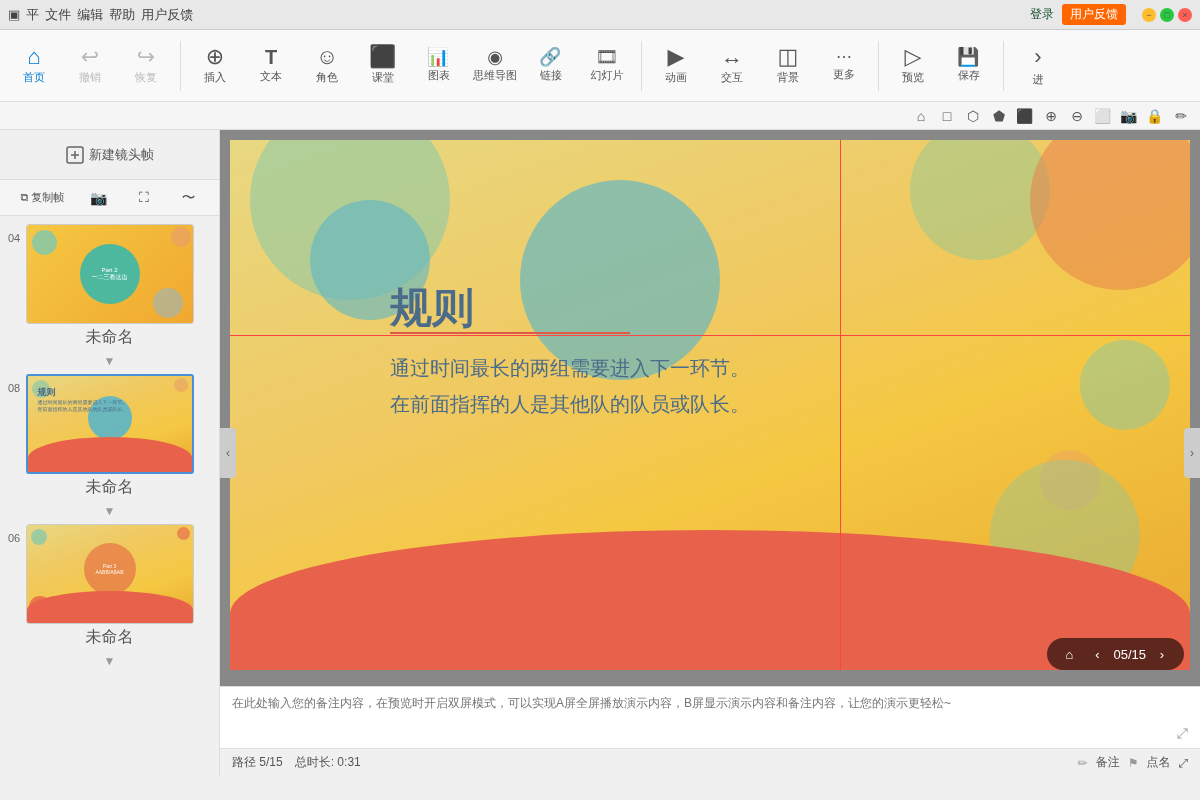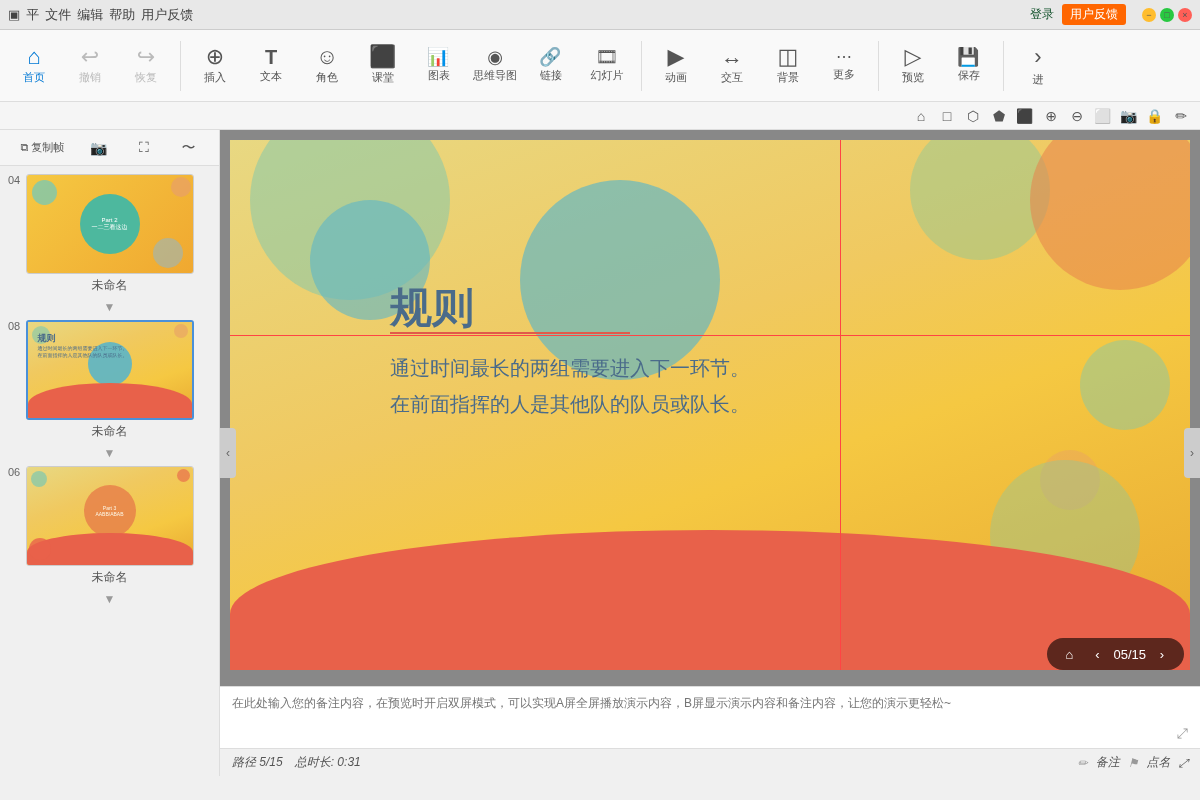--- a/index.html
+++ b/index.html
@@ -128,35 +128,35 @@
       position: relative;
       display: flex;
       flex-direction: column;
       align-items: center;
       padding: 4px 8px;
       cursor: pointer;
     }
     .slide-number {
       position: absolute;
       left: 8px;
-      top: 4px;
+      top: 12px;
       font-size: 11px;
       color: #666;
     }
     .slide-thumb {
       width: 168px;
       height: 100px;
       border: 1px solid #ccc;
       border-radius: 3px;
       overflow: hidden;
       position: relative;
     }
     .slide-thumb.active { border: 2px solid #4a90d9; }
     .slide-name {
-      font-size: 12px;
+      font-size: 16px;
       color: #555;
       margin-top: 3px;
       text-align: center;
     }
     .slide-icon-row {
       display: flex;
       justify-content: center;
       margin: 2px 0;
       color: #999;
       font-size: 12px;
@@ -295,21 +295,20 @@
     #bottom-status {
       height: 28px;
       background: #f0f0f0;
       border-top: 1px solid #ddd;
       display: flex;
       align-items: center;
       justify-content: space-between;
       padding: 0 12px;
       font-size: 12px;
       color: #555;
-      font-style: italic;
     }
     #bottom-status .left { display: flex; gap: 12px; align-items: center; }
     #bottom-status .right { display: flex; gap: 8px; align-items: center; }
 
     
     #canvas-nav {
       position: absolute;
       bottom: 16px;
       right: 16px;
       background: rgba(0,0,0,0.6);
@@ -502,20 +501,28 @@
   <div class="subtool-btn">⬜</div>
   <div class="subtool-btn">📷</div>
   <div class="subtool-btn">🔒</div>
   <div class="subtool-btn">✏</div>
 </div>
 
 <div id="main" style="position:relative;">
 
   <div id="left-panel">
 
+    <div id="add-frame-area">
+      <svg width="20" height="20" viewBox="0 0 20 20">
+        <rect x="2" y="2" width="16" height="16" rx="2" fill="none" stroke="#666" stroke-width="1.5"></rect>
+        <line x1="10" y1="6" x2="10" y2="14" stroke="#666" stroke-width="1.5"></line>
+        <line x1="6" y1="10" x2="14" y2="10" stroke="#666" stroke-width="1.5"></line>
+      </svg>
+      <span>新建镜头帧</span>
+    </div>
 
     <div id="frame-controls">
       <div class="frame-ctrl-btn" style="font-size:11px; width:auto; padding:0 4px; gap:3px; display:flex; align-items:center;">
         <span>⧉</span>
         <span>复制帧</span>
       </div>
       <div class="frame-ctrl-btn">📷</div>
       <div class="frame-ctrl-btn">⛶</div>
       <div class="frame-ctrl-btn">〜</div>
     </div>

